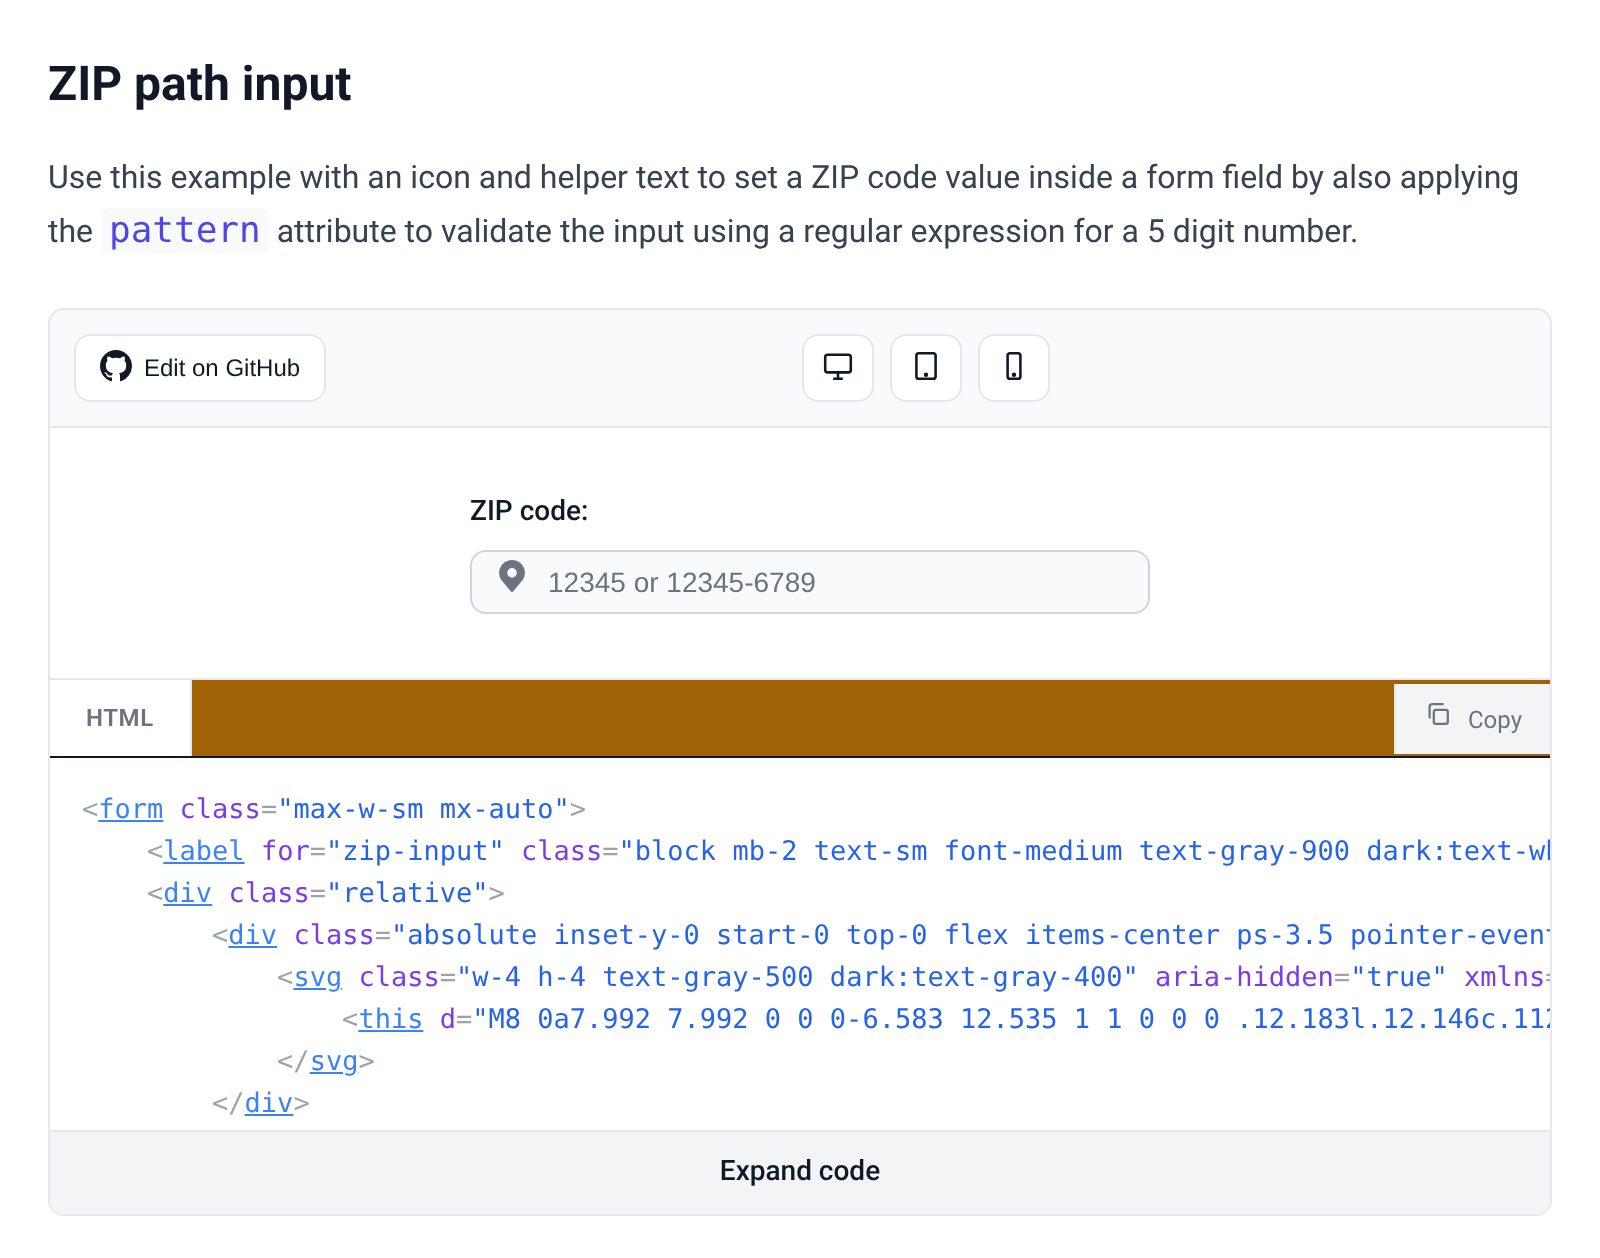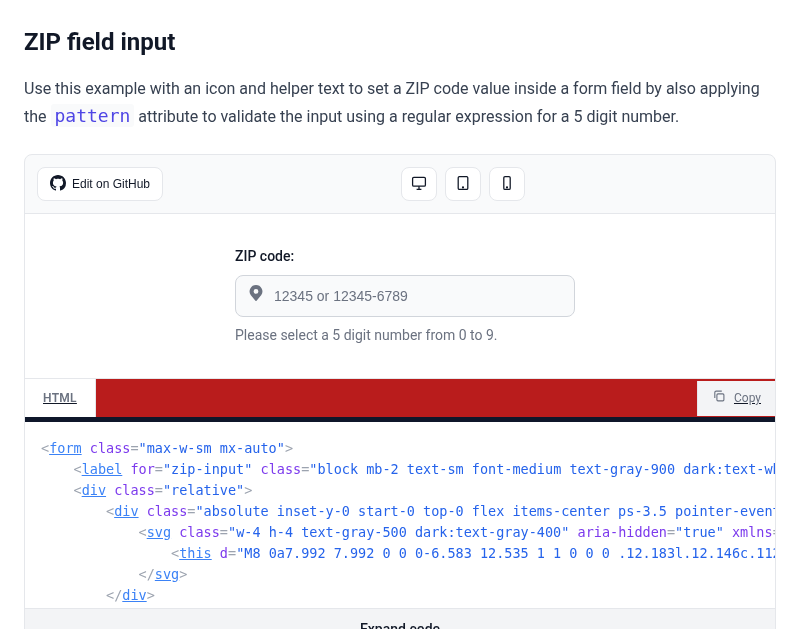--- a/index.html
+++ b/index.html
@@ -83,21 +83,21 @@
     color: #111827;
     margin-bottom: 8px;
   }
   .input-wrap {
     position: relative;
     border: 1px solid #d1d5db;
     border-radius: 8px;
     background: #f9fafb;
     display: flex;
     align-items: center;
-    height: 42px;
+    height: 32px;
     padding: 0 12px;
   }
   .input-wrap svg { width: 16px; height: 16px; color: #6b7280; flex-shrink: 0; }
   .input-wrap input {
     border: none;
     background: transparent;
     outline: none;
     font-size: 14px;
     color: #111827;
     margin-left: 10px;
@@ -107,41 +107,40 @@
   .helper {
     margin-top: 8px;
     font-size: 14px;
     color: #6b7280;
   }
 
   .tabs {
     display: flex;
     align-items: center;
     border-top: 1px solid #e5e7eb;
-    border-bottom: 5px solid #0f172a;
-    background: #b91c1c;
-    text-decoration: underline;
+    border-bottom: 1px solid #0f172a;
+    background: #a16207;
   }
   .tab {
     padding: 10px 18px;
     font-size: 12px;
     font-weight: 600;
     color: #6b7280;
     background: #fff;
     border-right: 1px solid #e5e7eb;
     cursor: pointer;
     letter-spacing: 0.3px;
   }
   .tabs-spacer { flex: 1; }
   .copy-btn {
     padding: 8px 14px;
     font-size: 12px;
     color: #6b7280;
     display: inline-flex;
-    align-items: center;
+    align-items: flex-end;
     gap: 8px;
     cursor: pointer;
     border-left: 1px solid #e5e7eb;
     background: #f3f4f6;
   }
   .copy-btn svg { width: 14px; height: 14px; }
 
   .code-area {
     position: relative;
     background: #fff;
@@ -169,21 +168,21 @@
     color: #111827;
     padding: 10px;
     cursor: pointer;
     border-top: 1px solid #e5e7eb;
     background: #f3f4f6;
   }
 </style>
 </head>
 <body>
 
-<h2 class="page-title">ZIP field input</h2>
+<h2 class="page-title">ZIP path input</h2>
 
 <p class="description">
   <span>Use this example with an icon and helper text to set a ZIP code value inside a form field by also applying the </span>
   <code class="inline">pattern</code>
   <span> attribute to validate the input using a regular expression for a 5 digit number.</span>
 </p>
 
 <div class="example-card">
 
   <div class="toolbar">
@@ -229,21 +228,20 @@
     <div class="preview-inner">
       <label class="field-label">ZIP code:</label>
       <div class="input-wrap">
         <span>
           <svg viewBox="0 0 16 20" fill="currentColor">
               <path d="M8 0a8 8 0 00-6.6 12.5l.1.2.1.1 5.7 6.9c.4.4 1 .4 1.4 0l5.7-6.9.1-.1.1-.2A8 8 0 008 0zm0 11a3 3 0 110-6 3 3 0 010 6z"></path>
             </svg>
         </span>
         <input type="text" placeholder="12345 or 12345-6789" style="">
       </div>
-      <p class="helper">Please select a 5 digit number from 0 to 9.</p>
     </div>
   </div>
 
   <div class="tabs">
     <div class="tab">HTML</div>
     <div class="tabs-spacer"></div>
     <div class="copy-btn">
       <span>
         <svg viewBox="0 0 20 20" fill="none" stroke="currentColor" stroke-width="1.6">
             <rect x="7" y="7" width="10" height="10" rx="1.5"></rect>

